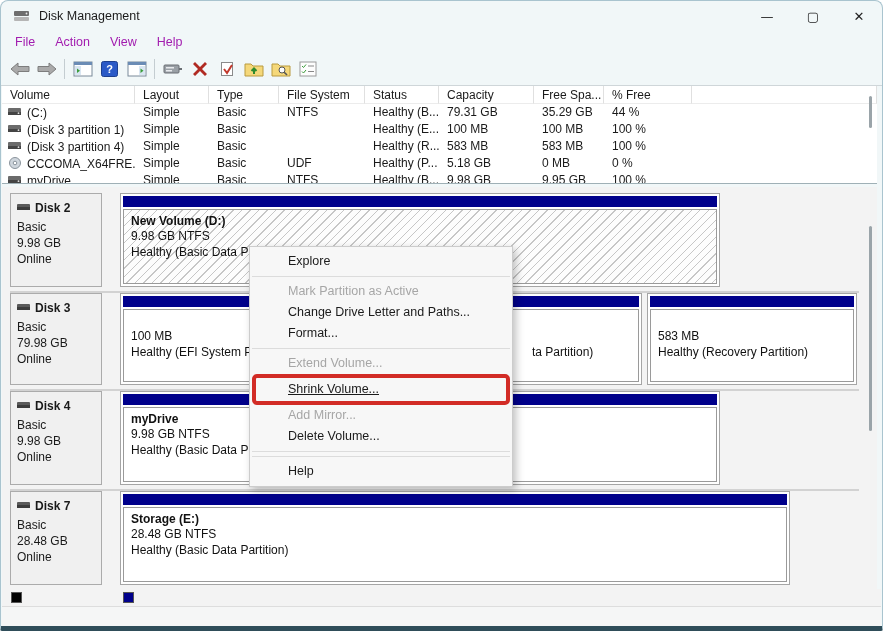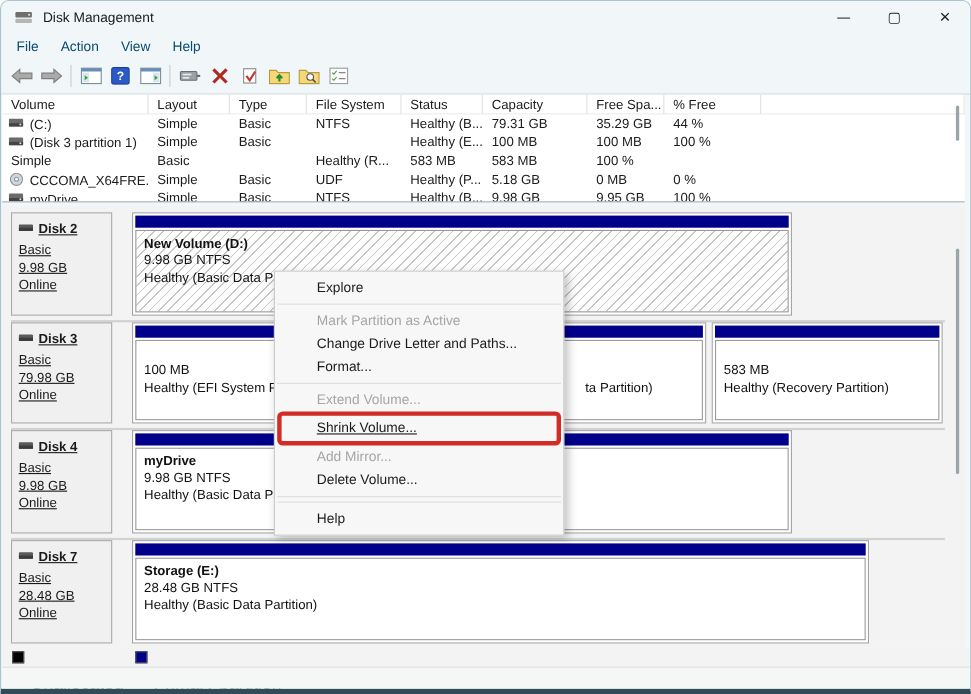--- a/index.html
+++ b/index.html
@@ -14,41 +14,41 @@
   }
   
   #titlebar { position:absolute; top:0; left:0; right:0; height:30px; display:flex; align-items:center;text-align:center; }
   #title-icon { margin-left:12px; display:flex; }
   #title-text { margin-left:8px; font-size:12.5px; color:#1b1b1b; }
   #win-controls { margin-left:auto; display:flex; height:100%; }
   .win-btn { width:46px; height:100%; display:flex; align-items:center; justify-content:center;
              font-size:13px; color:#222; font-family:"DejaVu Sans",sans-serif; }
   
   #menubar { position:absolute; top:30px; left:0; right:0; height:22px; display:flex; align-items:center; padding-left:4px; }
-  .menu-top-item { padding:3px 10px; font-size:12.5px; color:#0c4a6e; }
+  .menu-top-item { padding:3px 10px; font-size:12.5px; color:#a21caf; }
   
   #toolbar { position:absolute; top:52px; left:0; right:0; height:33px; display:flex; align-items:center;
              padding-left:5px; border-bottom:1px solid #cfd6d9; }
   .tb-btn { width:27px; height:26px; display:flex; align-items:center; justify-content:center; }
   .tb-sep { width:1px; height:20px; background:#c4cdd1; margin:0 4px; }
   
   #vol-table { position:absolute; top:85px; left:1px; width:875px; height:98px; background:#fff;
                border-bottom:1px solid #9fb0b6; overflow:hidden; font-size:12px; color:#1a1a1a; }
   .tgrid { display:grid; grid-template-columns:133px 74px 70px 86px 74px 95px 70px 88px 1fr; }
   #thead .th { padding:2px 0 2px 8px; height:18px; border-right:1px solid #e0e0e0; border-bottom:1px solid #ececec;
                white-space:nowrap; overflow:hidden; }
   .trow { height:17px; }
   .trow .td { padding:1px 0 0 8px; white-space:nowrap; overflow:hidden; }
   .vol-cell { display:flex; align-items:center; gap:5px; padding-left:6px !important; }
   #table-scroll-thumb { position:absolute; top:10px; right:5px; width:3px; height:32px; background:#9aa4a9; border-radius:2px; }
   
   #disks { position:absolute; top:186px; left:1px; width:875px; height:402px; background:#f3f3f3; }
   .disk-row { position:absolute; left:8px; width:849px; border-bottom:2px solid #d2d2d2; }
   .disk-label { position:absolute; left:0; top:0; bottom:4px; width:92px; background:#f0f0f0;
-                border:1px solid #ababab; padding:7px 0 0 6px; font-size:12px; color:#1a1a1a;text-decoration:underline; }
+                border:1px solid #ababab; padding:7px 0 0 6px; font-size:12px; color:#1a1a1a; }
   .disk-label .dname { font-weight:bold; display:flex; align-items:center; gap:4px; margin-bottom:4px; }
   .disk-label .dline { line-height:16px; }
   .bar { position:absolute; left:102px; top:0; bottom:4px; }
   .part { position:absolute; top:0; bottom:0; background:#fff; border:1px solid #a5a5a5; padding:2px; }
   .part-strip { height:11px; background:#00008b; }
   .part-body { position:absolute; left:2px; right:2px; top:15px; bottom:2px; border:1px solid #9a9a9a;
                padding:4px 7px; font-size:12px; color:#111; overflow:hidden; }
   .part.selected .part-body { background:repeating-linear-gradient(135deg,#fdfdfd 0px,#fdfdfd 5px,#c7c7c7 5px,#c7c7c7 6px); }
   .pline1 { font-weight:bold; white-space:nowrap; height:15px; }
   .pline2 { white-space:nowrap; height:16px; }
@@ -221,20 +221,28 @@
       <div class="td">Simple</div>
       <div class="td">Basic</div>
       <div class="td"></div>
       <div class="td">Healthy (E...</div>
       <div class="td">100 MB</div>
       <div class="td">100 MB</div>
       <div class="td">100 %</div>
       <div class="td"></div>
     </div>
     <div class="trow tgrid">
+      <div class="td vol-cell">
+          <span><svg width="14" height="11">
+              <rect x="0" y="2" width="13" height="7" rx="1" fill="#6b6b6b"></rect>
+              <rect x="0" y="6" width="13" height="3" fill="#444444"></rect>
+              <circle cx="10.5" cy="7.2" r="0.9" fill="#dddddd"></circle>
+            </svg></span>
+          <span>(Disk 3 partition 4)</span>
+        </div>
       <div class="td">Simple</div>
       <div class="td">Basic</div>
       <div class="td"></div>
       <div class="td">Healthy (R...</div>
       <div class="td">583 MB</div>
       <div class="td">583 MB</div>
       <div class="td">100 %</div>
       <div class="td"></div>
     </div>
     <div class="trow tgrid">

